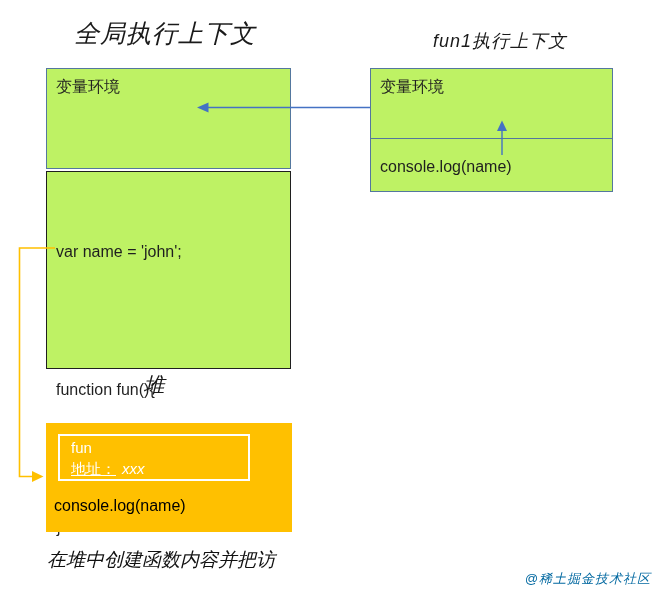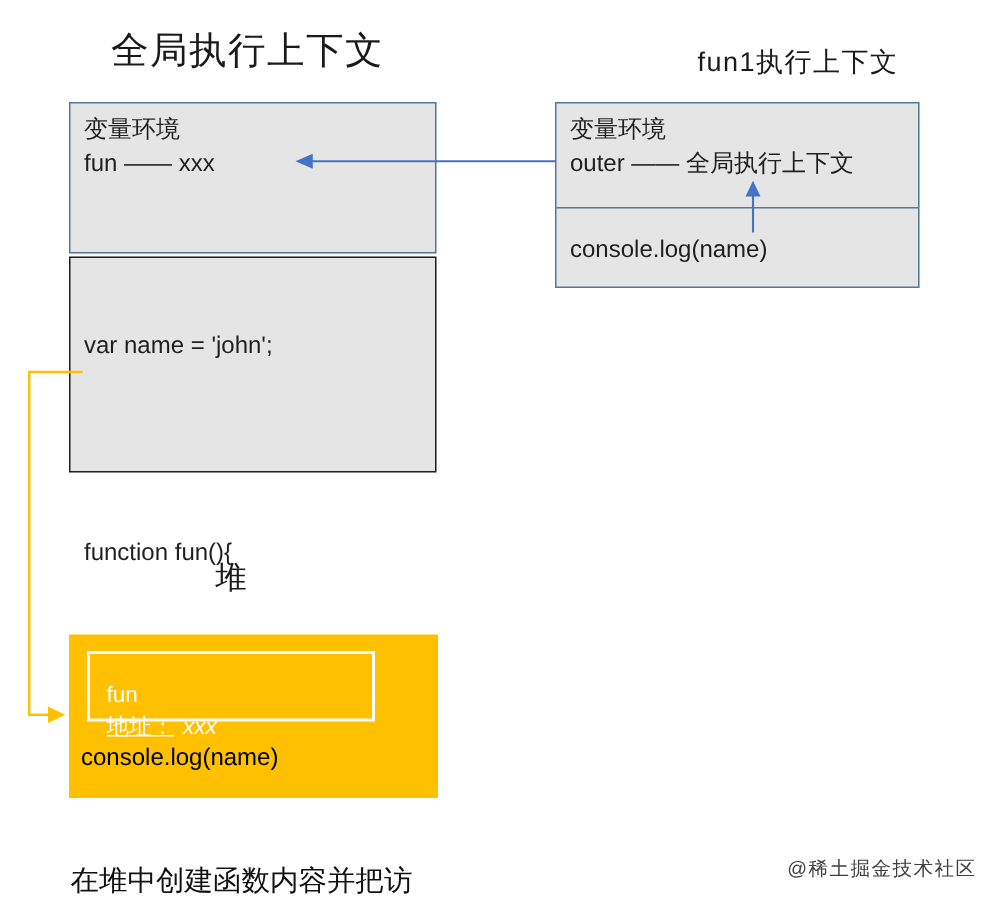--- a/index.html
+++ b/index.html
@@ -8,52 +8,51 @@
     font-family: "Liberation Sans", "DejaVu Sans", sans-serif;
     color: #1f1f1f;
   }
   .canvas {
     position: relative;
     width: 659px;
     height: 607px;
     background: #ffffff;
     overflow: hidden;
   }
-  .abs { position: absolute; }
+  .abs { position: absolute; font-style: italic; }
 
   
   .title-global {
     left: 74px; top: 17px;
     font-size: 25px;
     letter-spacing: 1px;
     color: #1a1a1a;
   }
   .title-fun1 {
     left: 433px; top: 29px;
     font-size: 18px;
     letter-spacing: 1px;
     color: #1a1a1a;
-    margin-left: 32px;
   }
 
   
-  .box { position: absolute; background: #e5e5e5; }
+  .box { position: absolute; background: #bef264; }
   .blue-border { border: 1px solid #54779e; }
   .env-box-global {
     left: 46px; top: 68px;
     width: 245px; height: 101px;
     padding: 6px 9px;
     font-size: 16px;
     line-height: 23px;
   }
   .code-box {
     left: 46px; top: 171px;
-    width: 245px; height: 144px;
+    width: 245px; height: 198px;
     border: 1px solid #1f1f1f;
-    padding: 1px 9px;
+    padding: 22px 9px;
     font-size: 16px;
     line-height: 23px;
     white-space: pre;
   }
   .code-line { height: 23px; line-height: 23px; }
 
   .env-box-fun1 {
     left: 370px; top: 68px;
     width: 243px; height: 124px;
     font-size: 16px;
@@ -82,79 +81,76 @@
     background: #ffc000;
   }
   .heap-object {
     position: absolute;
     left: 12px; top: 11px;
     width: 192px; height: 47px;
     border: 2px solid #ffffff;
     color: #ffffff;
     font-size: 15px;
     line-height: 21px;
-    padding: 17px 11px;
+    padding: 1px 11px;
   }
   .heap-object .addr-label { text-decoration: underline; }
   .heap-object .addr-value { margin-left: 6px; font-style: italic; }
   .heap-body {
     position: absolute;
     left: 8px; top: 74px;
     font-size: 16px;
     color: #000000;
   }
   .heap-caption {
     left: 47px; top: 546px;
     font-size: 19px;
     line-height: 27px;
     color: #111111;
-    margin-top: 28px;
   }
 
   .watermark {
     right: 8px; top: 570px;
     font-size: 13px;
-    color: #404040;
+    color: #0369a1;
     letter-spacing: 1px;
   }
 
   .overlay {
     position: absolute;
     left: 0; top: 0;
     width: 659px; height: 607px;
     pointer-events: none;
   }
 </style>
 </head>
 <body>
 
 <div class="canvas">
 
   <div class="abs title-global">全局执行上下文</div>
   <div class="abs title-fun1">fun1执行上下文</div>
 
   <div class="box blue-border env-box-global">
     <div>变量环境</div>
-    <div>fun —— xxx</div>
   </div>
 
   <div class="box code-box">
     <div class="code-line">var name = 'john';</div>
     <div class="code-line"></div>
     <div class="code-line">function fun(){</div>
     <div class="code-line">     console.log(name);</div>
     <div class="code-line">}</div>
     <div class="code-line"></div>
     
   </div>
 
   <div class="box blue-border env-box-fun1">
     <div class="upper">
       <div>变量环境</div>
-      <div>outer —— 全局执行上下文</div>
     </div>
     <div class="lower">
       <div>console.log(name)</div>
     </div>
   </div>
 
   <div class="abs heap-title">堆</div>
 
   <div class="box heap-box">
     <div class="heap-object">

